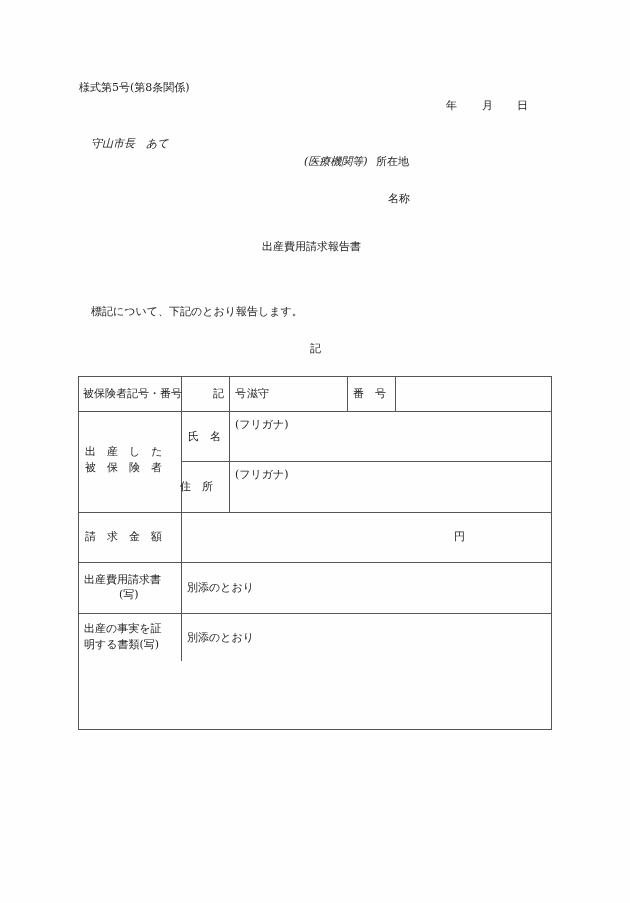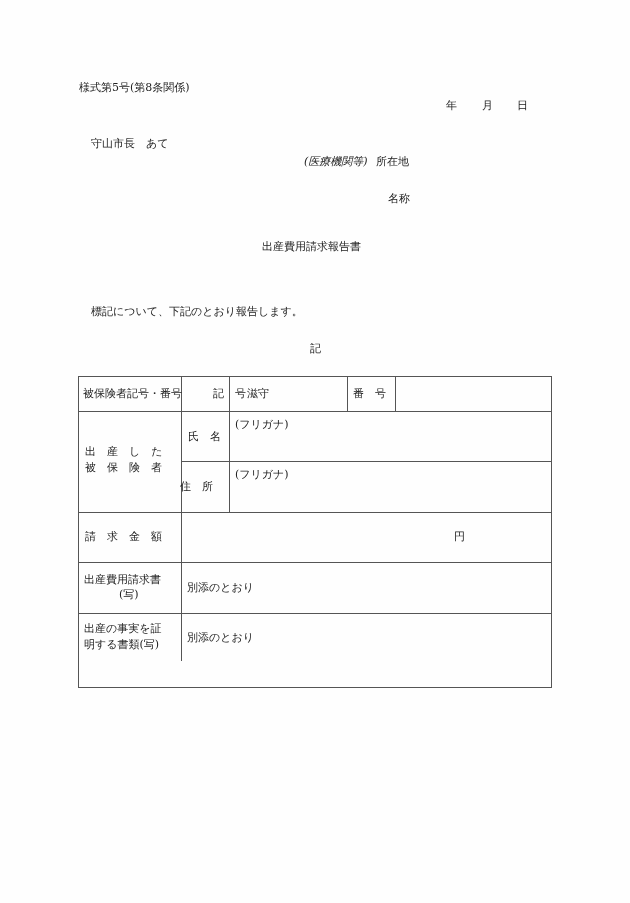--- a/index.html
+++ b/index.html
@@ -1,34 +1,34 @@
 <!DOCTYPE html>
 <html><head>
 <meta charset="utf-8">
 <style>
   html, body { margin:0; padding:0; background:#fefefe; }
   body { width:630px; height:903px; position:relative; overflow:hidden;
          font-family:"DejaVu Serif","Liberation Serif",serif; color:#222; font-size:11px; }
   .abs { position:absolute; white-space:nowrap; line-height:14px;text-align:right; }
-  .tbl { position:absolute; left:78px; top:376px; width:474px; height:312px;
+  .tbl { position:absolute; left:78px; top:376px; width:474px; height:354px;
          border:1px solid #555; box-sizing:border-box; }
   .hl { position:absolute; height:0; border-top:1px solid #555; }
   .vl { position:absolute; width:0; border-left:1px solid #555; }
   .cell { position:absolute; line-height:14px; white-space:nowrap; }
 </style>
 </head>
 <body>
 
 <div class="abs" style="left:79px;top:81px;">様式第5号(第8条関係)</div>
 
 <div class="abs" style="left:446px;top:99px;">年</div>
 <div class="abs" style="left:482px;top:99px;">月</div>
 <div class="abs" style="left:517px;top:99px;">日</div>
 
-<div class="abs" style="left:91px;top:137px;">守山市長　あて</div>
+<div class="abs" style="left:91px;top:137px;font-style:italic;">守山市長　あて</div>
 
 <div class="abs" style="left:304px;top:155px;font-style:italic;">(医療機関等)</div>
 <div class="abs" style="left:376px;top:155px;">所在地</div>
 <div class="abs" style="left:388px;top:192px;">名称</div>
 
 <div class="abs" style="left:262px;top:240px;">出産費用請求報告書</div>
 
 <div class="abs" style="left:91px;top:305px;">標記について、下記のとおり報告します。</div>
 
 <div class="abs" style="left:310px;top:342px;">記</div>

